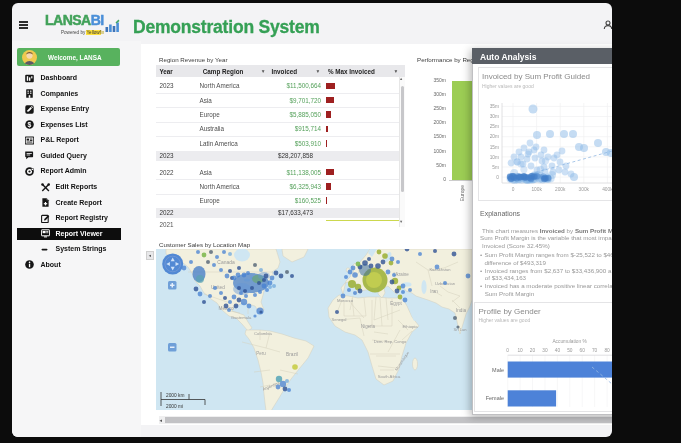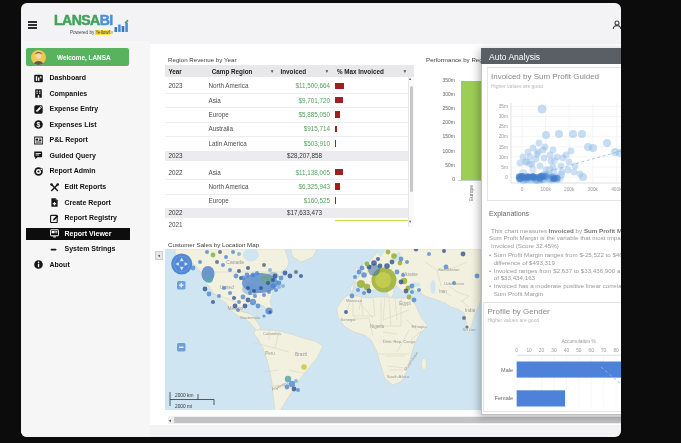--- a/index.html
+++ b/index.html
@@ -1,35 +1,36 @@
 <!DOCTYPE html>
 <html><head><meta charset="utf-8">
 <style>
 *{margin:0;padding:0;box-sizing:border-box}
 html,body{width:681px;height:443px;background:#0c0c0c;font-family:"Liberation Sans",sans-serif;overflow:hidden}
-.page{position:absolute;left:21px;top:3px;width:600px;height:434px;background:#f3f3f5;border-radius:6px;overflow:hidden}
+.page{position:absolute;left:12px;top:3px;width:600px;height:434px;background:#f3f3f5;border-radius:6px;overflow:hidden}
 .abs{position:absolute}
 .tt{white-space:nowrap}
 </style></head><body>
 <div class="page">
 
 <div class="abs" style="left:7px;top:18px;width:9px;height:8px">
  <div style="height:1.6px;background:#2e2e2e;margin-bottom:1.4px"></div>
  <div style="height:1.6px;background:#2e2e2e;margin-bottom:1.4px"></div>
  <div style="height:1.6px;background:#2e2e2e"></div>
 </div>
 <div class="abs tt" style="left:33px;top:8.5px;font-size:14px;font-weight:800;letter-spacing:-0.5px;color:#41a159;-webkit-text-stroke:0.5px #41a159">LANSA<span style="color:#4a8fd8;-webkit-text-stroke:0.5px #4a8fd8">BI</span></div>
 <svg class="abs" style="left:93px;top:16px" width="15" height="14" viewBox="0 0 15 14">
  <rect x="0.5" y="8" width="2.6" height="5" fill="#3f74b8"></rect>
  <rect x="4.1" y="5.5" width="2.6" height="7.5" fill="#4a8fd8"></rect>
  <rect x="7.7" y="7" width="2.6" height="6" fill="#3f74b8"></rect>
  <rect x="11.3" y="3.5" width="2.6" height="9.5" fill="#4a8fd8"></rect>
  <path d="M10.5 3.5 L13.5 0.5 L14.5 2 L11.5 4.5 Z" fill="#3fa463"></path>
 </svg>
 <div class="abs tt" style="left:49px;top:27px;font-size:4.6px;color:#444">Powered by <span style="background:#ffe13a;color:#333">Yellowf</span><span style="color:#b9a21a">in</span></div>
+<div class="abs tt" style="left:121px;top:14px;font-size:17.5px;font-weight:bold;letter-spacing:-0.2px;color:#35a055;-webkit-text-stroke:0.3px #35a055">Demonstration System</div>
 <svg class="abs" style="left:591px;top:17px" width="10" height="10" viewBox="0 0 10 10">
  <circle cx="5" cy="3" r="2" fill="none" stroke="#444" stroke-width="1.1"></circle>
  <path d="M1.3 9 C1.3 6.6 3 5.6 5 5.6 C7 5.6 8.7 6.6 8.7 9" fill="none" stroke="#444" stroke-width="1.1"></path>
 </svg>
 <div class="abs tt" style="left:602px;top:20.5px;font-size:6.5px;color:#3c3c3c">My Profile</div>
 <svg class="abs" style="left:636px;top:17px" width="11" height="10" viewBox="0 0 11 10">
  <path d="M0.8 1.5 A1 1 0 0 1 1.8 0.5 L4.6 0.5 L4.6 2 L2.3 2 L2.3 8 L4.6 8 L4.6 9.5 L1.8 9.5 A1 1 0 0 1 0.8 8.5 Z" fill="#2c9653"></path>
  <path d="M5.6 3.2 L8 3.2 L8 1.2 L10.8 5 L8 8.8 L8 6.8 L5.6 6.8 Z" fill="#2c9653"></path>
 </svg>
 <div class="abs tt" style="left:650px;top:20.5px;font-size:6.5px;color:#2f9e57">Logout</div>
@@ -423,21 +424,21 @@
       <rect x="14" y="35.55" width="4.5" height="1.4" fill="#eaf2fc"></rect>
       <rect x="15.55" y="34" width="1.4" height="4.5" fill="#eaf2fc"></rect>
       <rect x="12" y="94" width="8.5" height="8.5" rx="1.5" fill="#6f9fd8"></rect>
       <rect x="14" y="97.55" width="4.5" height="1.4" fill="#eaf2fc"></rect>
       <text x="10" y="148" font-size="4.8" fill="#333" font-family="Liberation Sans">2000 km</text>
       <text x="10" y="158.5" font-size="4.8" fill="#333" font-family="Liberation Sans">2000 mi</text>
       <path d="M5 143 L5 157 M5 150.5 L49 150.5 M33 150.5 L33 145 M49 150.5 L49 156" stroke="#333" stroke-width="0.8" fill="none"></path>
     </svg>
 <div class="abs" style="left:460px;top:44.5px;width:185px;height:367.5px;background:#fff;border:1px solid #bfbfc2;box-shadow:-2px 2px 8px rgba(0,0,0,0.28)"></div>
 <div class="abs" style="left:460px;top:44.5px;width:185px;height:16.5px;background:#5a5f66"></div>
-<div class="abs tt" style="left:468px;top:48.5px;font-size:8.5px;font-weight:normal;color:#fff">Auto Analysis</div>
+<div class="abs tt" style="left:468px;top:48.5px;font-size:8.5px;font-weight:bold;color:#fff">Auto Analysis</div>
 <div class="abs tt" style="left:630px;top:47.5px;font-size:9px;color:#dcdcde">✕</div>
 <div class="abs" style="left:466px;top:63.5px;width:167px;height:134px;border:1px solid #e4e4e6;background:#fff"></div>
 <div class="abs tt" style="left:470px;top:69px;font-size:8px;color:#8a8a8a">Invoiced by Sum Profit Guided</div>
 <div class="abs tt" style="left:470px;top:79.5px;font-size:5px;color:#b8b8b8">Higher values are good</div>
 <svg class="abs" style="left:466px;top:92px" width="166" height="100" viewBox="0 0 166 100">
       <line x1="24" y1="11.4" x2="155" y2="11.4" stroke="#f0f0f2" stroke-width="0.7"></line>
       <text x="21" y="13.1" font-size="4.8" fill="#999" text-anchor="end" font-family="Liberation Sans">35m</text>
       <line x1="24" y1="21.5" x2="155" y2="21.5" stroke="#f0f0f2" stroke-width="0.7"></line>
       <text x="21" y="23.2" font-size="4.8" fill="#999" text-anchor="end" font-family="Liberation Sans">30m</text>
       <line x1="24" y1="31.6" x2="155" y2="31.6" stroke="#f0f0f2" stroke-width="0.7"></line>

